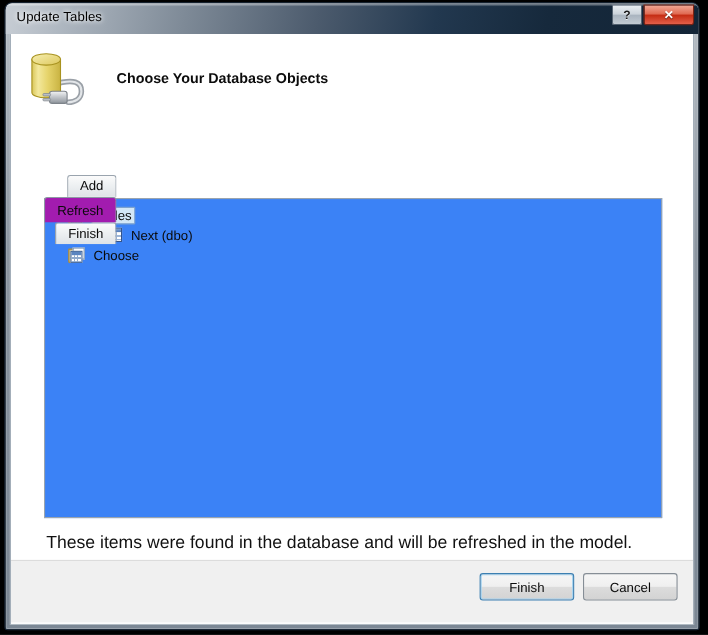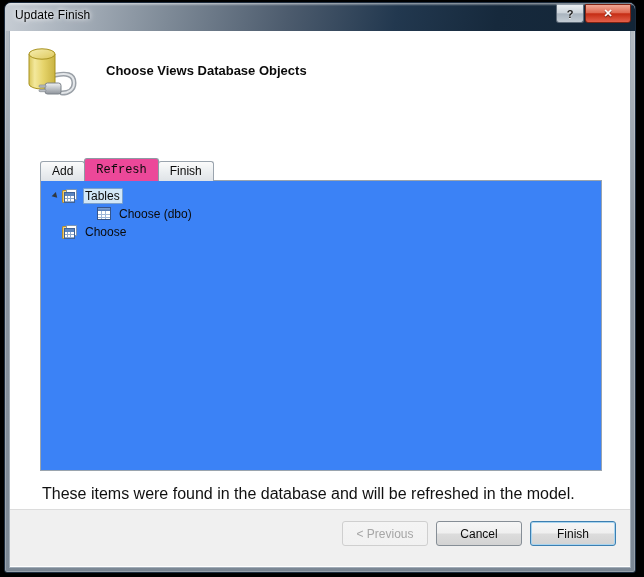--- a/index.html
+++ b/index.html
@@ -137,43 +137,43 @@
 
   
   .tabstrip {
     position: absolute;
     left: 30px;
     top: 128px;
     height: 22px;
     display: flex;
     align-items: flex-end;
     z-index: 3;
+    flex-direction: column;
   }
   .tab {
     position: relative;
     box-sizing: border-box;
     height: 20px;
     padding: 0 11px;
     margin-right: -1px;
     line-height: 19px;
     font-size: 12px;
     color: #0a0a0a;
     border: 1px solid #9aa4ae;
     border-bottom: none;
     border-radius: 3px 3px 0 0;
     background: linear-gradient(to bottom, #fbfbfb 0%, #eceff1 50%, #dfe3e7 100%);
     white-space: nowrap;
   }
   .tab.selected {
     height: 23px;
     line-height: 22px;
-    background: #ec4899;
+    background: #a21caf;
     border-color: #8e99a4;
     z-index: 4;
-    font-family: Liberation Mono, monospace;
   }
 
   
   .tree-panel {
     position: absolute;
     left: 30px;
     top: 149px;
     width: 562px;
     height: 291px;
     box-sizing: border-box;
@@ -342,21 +342,21 @@
     transform: rotate(45deg);
   }
 </style>
 </head>
 <body>
 
 <div class="window-frame">
 
   <div class="titlebar">
     <div class="titlebar-sheen"></div>
-    <div class="title-text">Update Finish</div>
+    <div class="title-text">Update Tables</div>
     <div class="win-btns">
       <div class="win-btn help">
         <span>?</span>
       </div>
       <div class="win-btn close">
         <span>✕</span>
       </div>
     </div>
   </div>
 
@@ -389,21 +389,21 @@
           <path d="M7 11 H33 V41 A13 5 0 0 1 7 41 Z" fill="url(#cylBody)" stroke="#a8921f" stroke-width="1"></path>
 
           <ellipse cx="20" cy="11" rx="13" ry="5.2" fill="url(#cylTop)" stroke="#a8921f" stroke-width="1"></ellipse>
 
           <rect x="23" y="40" width="16" height="11" rx="2.5" fill="url(#metal)" stroke="#7d838a" stroke-width="1"></rect>
 
           <rect x="17" y="42" width="7" height="2.2" rx="1" fill="#b9bec4" stroke="#858b92" stroke-width="0.7"></rect>
           <rect x="17" y="46.5" width="7" height="2.2" rx="1" fill="#b9bec4" stroke="#858b92" stroke-width="0.7"></rect>
         </svg>
       </div>
-      <div class="page-heading">Choose Views Database Objects</div>
+      <div class="page-heading">Choose Your Database Objects</div>
     </div>
 
     <div class="tabstrip">
       <div class="tab">
         <span>Add</span>
       </div>
       <div class="tab selected">
         <span>Refresh</span>
       </div>
       <div class="tab">
@@ -429,21 +429,21 @@
       </div>
 
       <div class="tree-row lvl1">
         <span class="twisty-spacer"></span>
         <span class="node-icon table-icon">
           <span class="frame">
               <span class="hdr"></span>
               <span class="cells"></span>
             </span>
         </span>
-        <span class="node-label">Choose (dbo)</span>
+        <span class="node-label">Next (dbo)</span>
       </div>
 
       <div class="tree-row lvl0">
         <span class="twisty-spacer"></span>
         <span class="node-icon folder-grid-icon">
           <span class="folder"></span>
           <span class="sheet-back"></span>
           <span class="sheet-front">
               <span class="hdr"></span>
               <span class="cells"></span>
@@ -452,26 +452,23 @@
         <span class="node-label">Choose</span>
       </div>
 
 
     </div>
 
     <div class="footer-text">These items were found in the database and will be refreshed in the model.</div>
 
     <div class="button-bar">
       <div class="btn-row">
-        <button class="btn disabled" disabled="">
-          <span>&lt; Previous</span>
+        <button class="btn default">
+          <span>Finish</span>
         </button>
         <button class="btn">
           <span>Cancel</span>
         </button>
-        <button class="btn default">
-          <span>Finish</span>
-        </button>
       </div>
     </div>
 
   </div>
 </div>
 
 </body></html>

